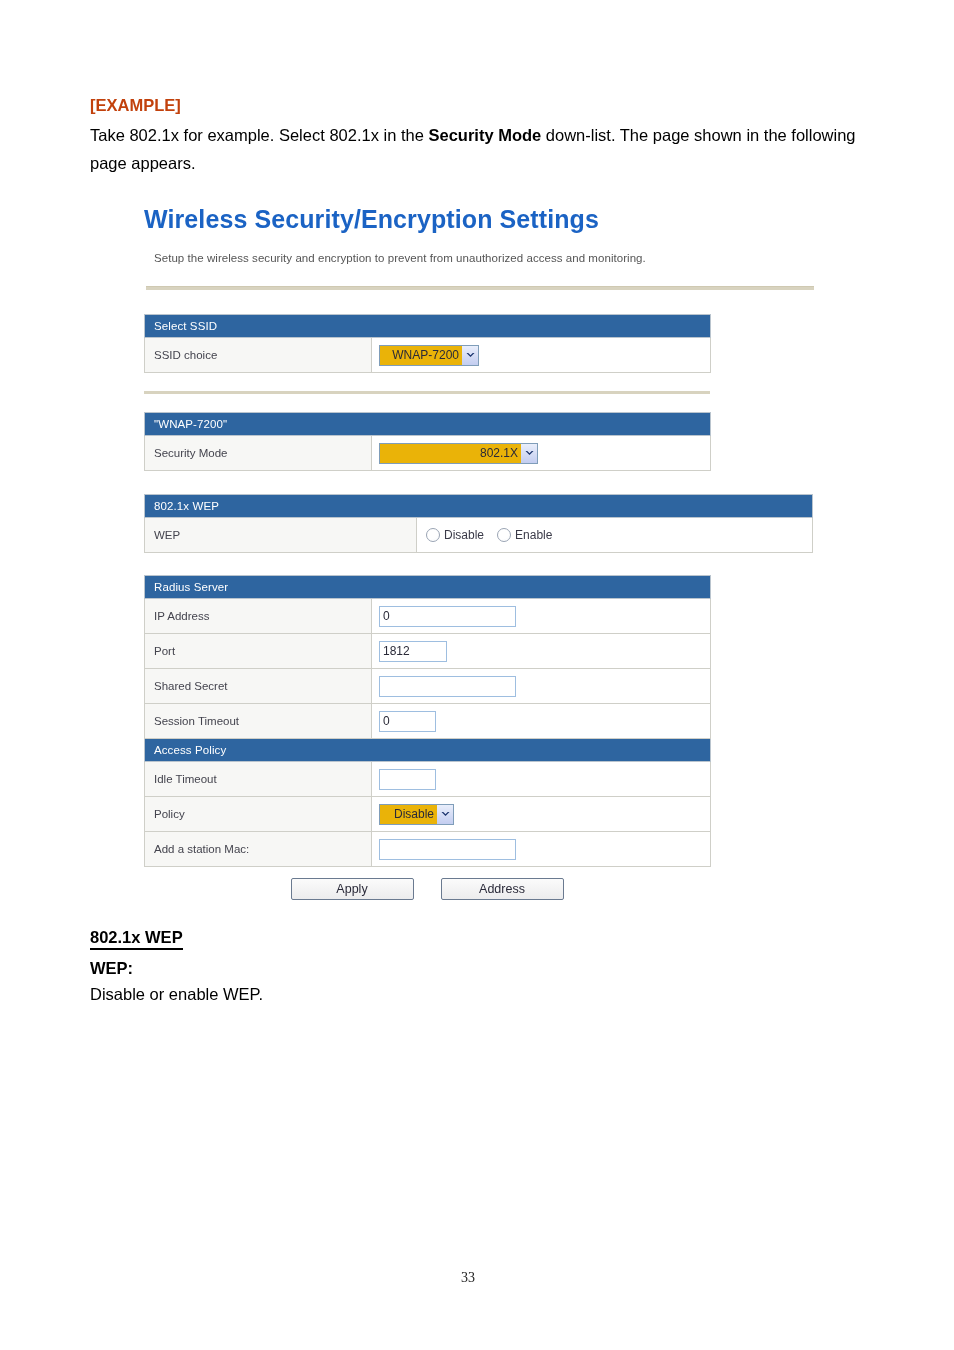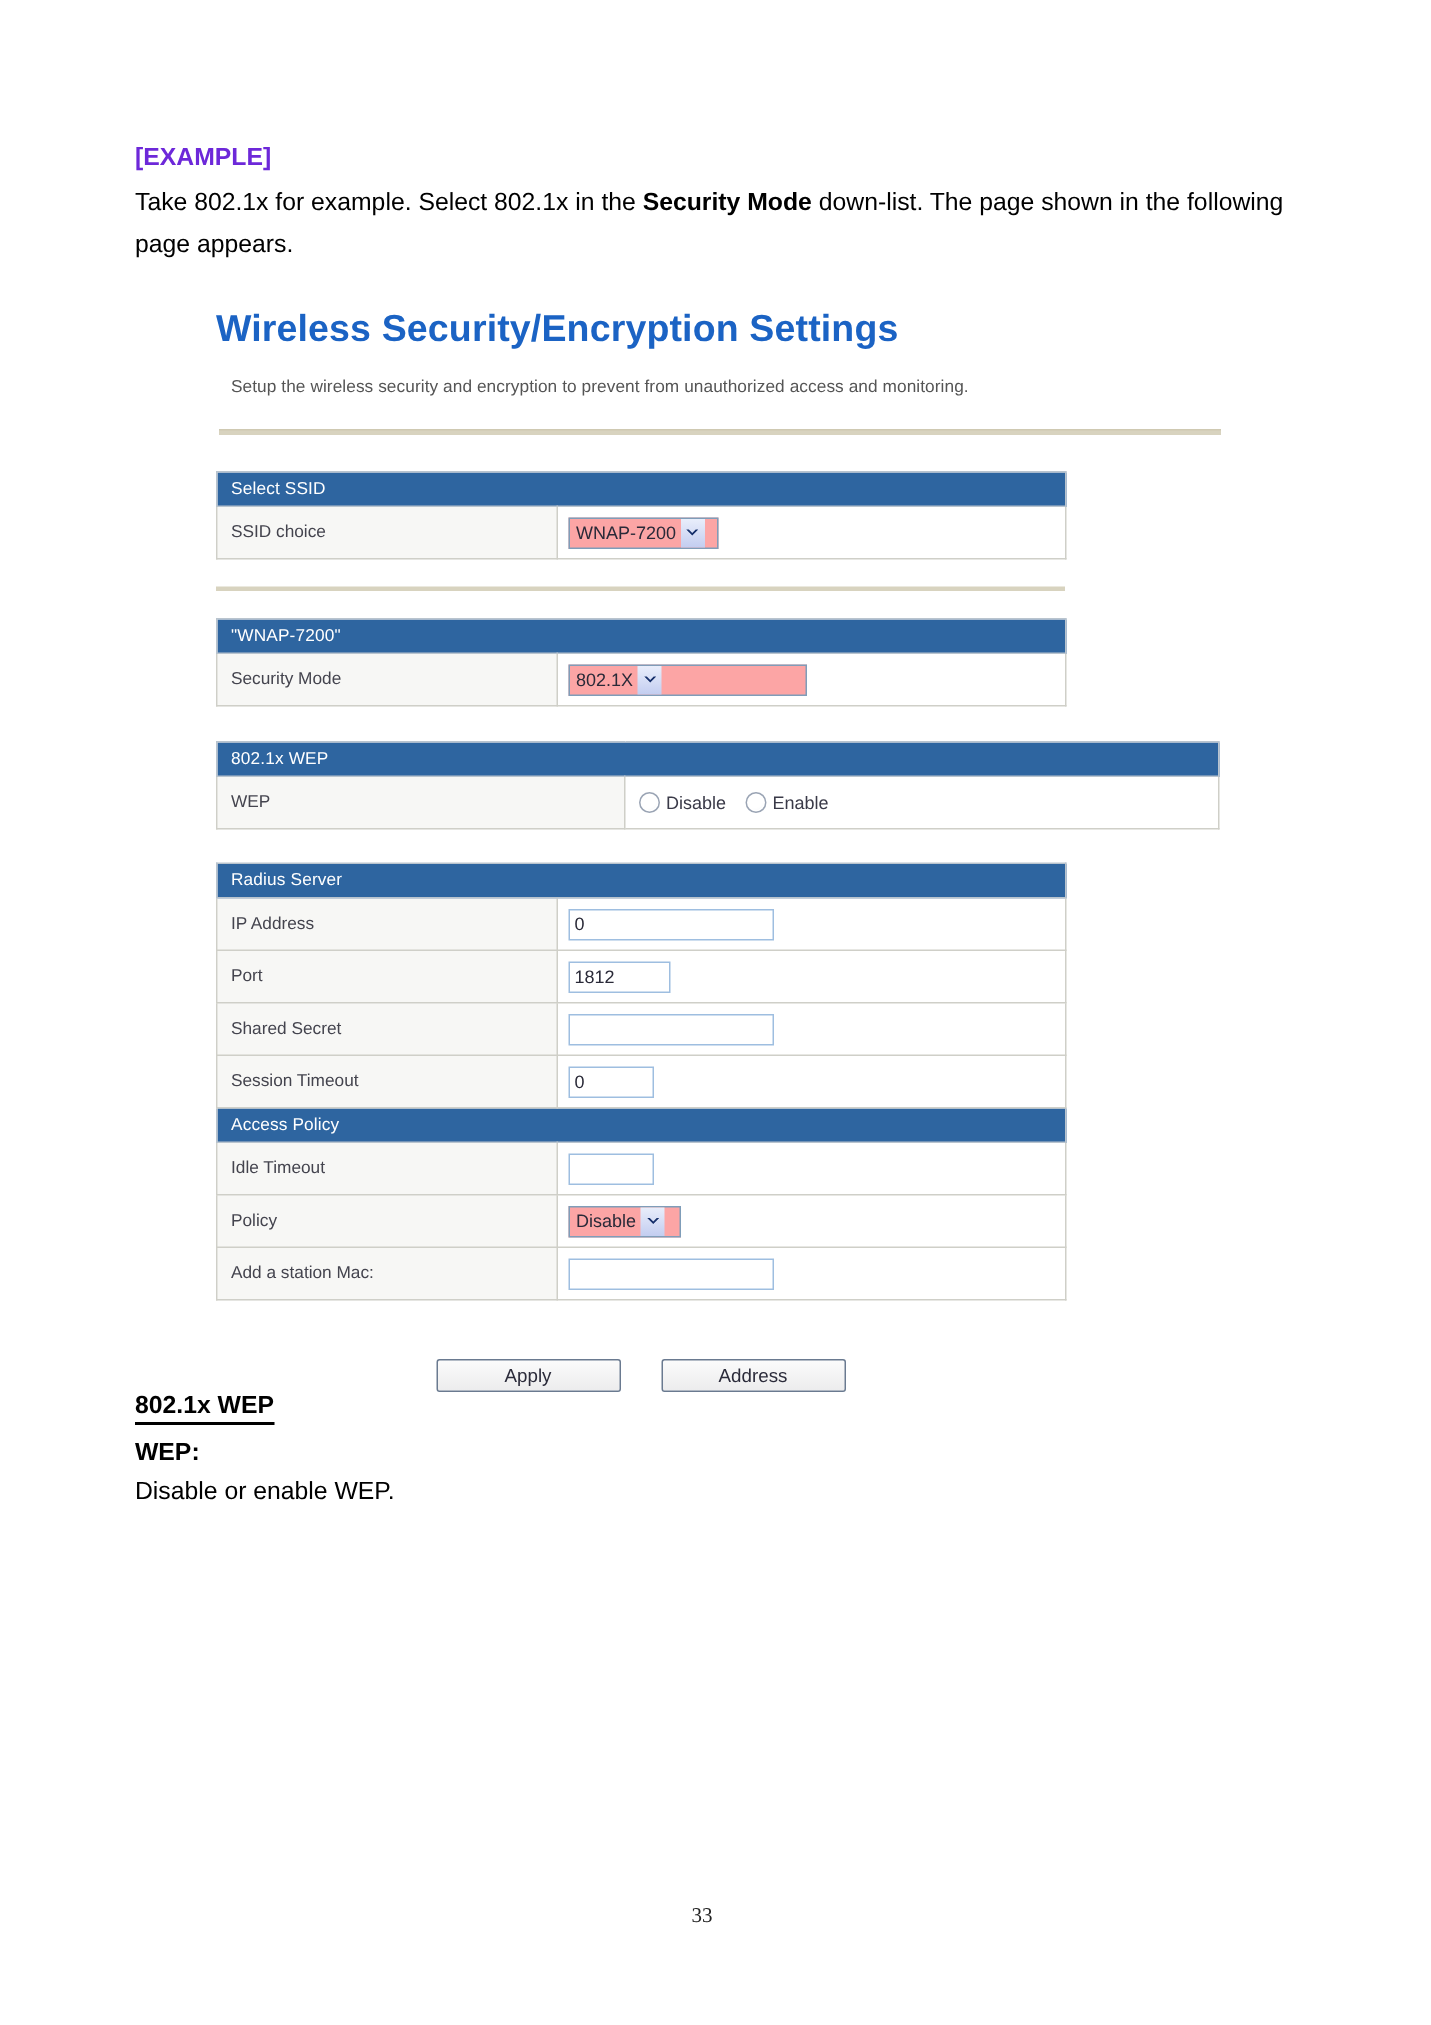--- a/index.html
+++ b/index.html
@@ -17,21 +17,21 @@
   }
 
   
   .doc-body {
     position: absolute;
     left: 90px;
     top: 92px;
     width: 790px;
   }
   .example-tag {
-    color: #6d28d9;
+    color: #c2410c;
     font-weight: bold;
     font-size: 16.5px;
     line-height: 26px;
     margin: 0 0 3px 0;
   }
   .para {
     font-size: 16.5px;
     line-height: 28px;
     margin: 0;
     color: #000;
@@ -115,25 +115,25 @@
     height: 3px;
     width: 566px;
     background: #d8d3bf;
     margin-left: 2px;
   }
 
   
   .sel {
     display: inline-flex;
     align-items: center;
-    justify-content: flex-start;
+    justify-content: flex-end;
     box-sizing: border-box;
     height: 21px;
     border: 1px solid #7f9db9;
-    background: #fca5a5;
+    background: #eab308;
     font-size: 12px;
     color: #2a2a38;
     padding: 0 0 0 4px;
     vertical-align: middle;
   }
   .sel .txt { line-height: 19px; white-space: nowrap; }
   .sel .arrow {
     width: 16px;
     height: 19px;
     margin-left: 3px;
@@ -201,21 +201,20 @@
     width: 123px;
     height: 22px;
     border: 1px solid #6a7a90;
     border-radius: 2px;
     background: linear-gradient(#fbfbfb, #ececed);
     color: #2b2b3a;
     font-size: 12.5px;
     line-height: 20px;
     text-align: center;
     font-family: "Liberation Sans", sans-serif;
-    margin-top: 28px;
   }
 
   
   .tail {
     position: absolute;
     left: 90px;
     top: 928px;
     width: 700px;
   }
   .tail h3 {

